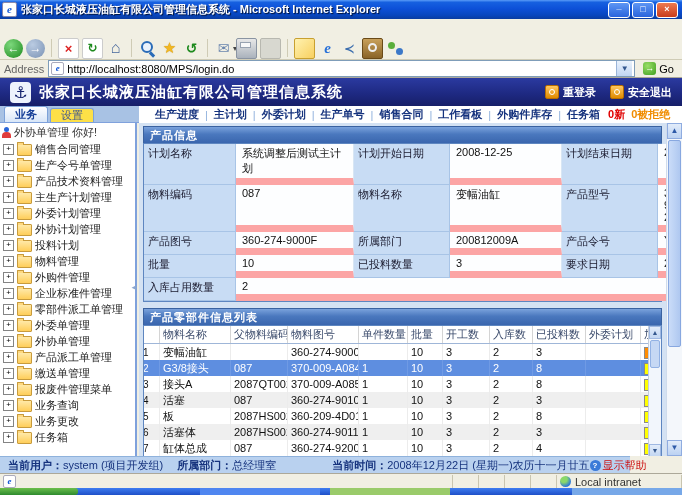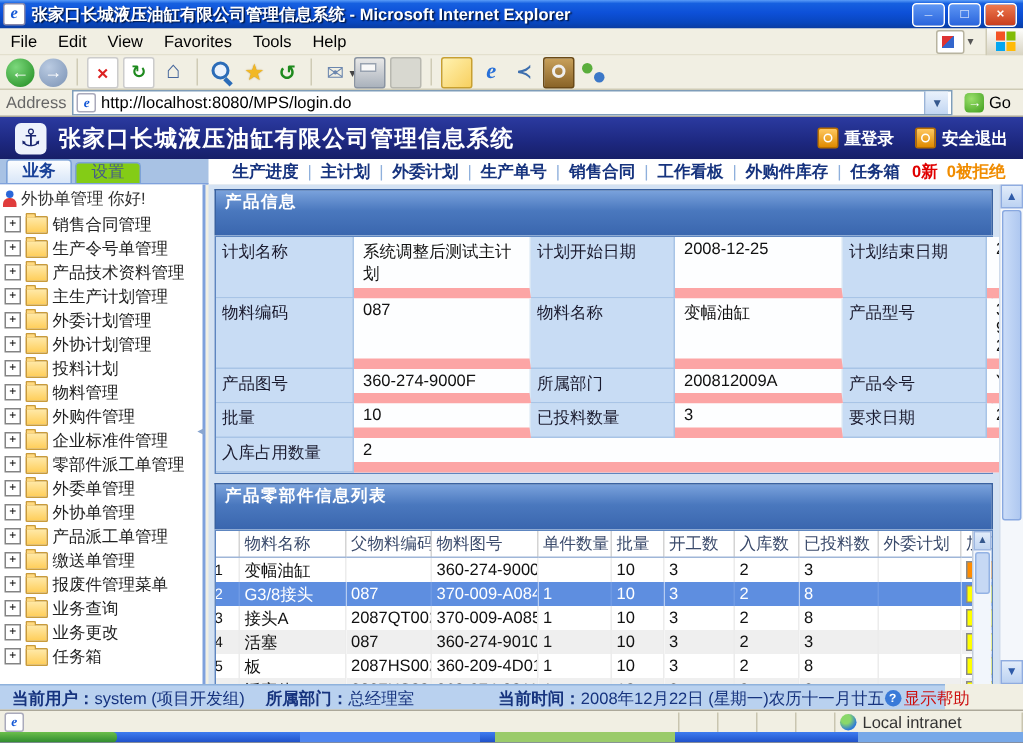--- a/index.html
+++ b/index.html
@@ -83,21 +83,21 @@
   .applogo{width:21px;height:21px;background:#EDF2FC;border-radius:4px;color:#17246E;font-size:16px;line-height:21px;text-align:center;margin-right:8px;}
   .apptitle{font-size:15px;font-weight:bold;letter-spacing:1px;flex:1;white-space:nowrap;}
   .hdr-action{display:flex;align-items:center;gap:4px;font-size:11px;font-weight:bold;margin-left:14px;color:#fff;}
   .hdr-ic{width:12px;height:12px;border-radius:2px;background:linear-gradient(180deg,#FFC860,#E08A00);border:1px solid #B86E00;position:relative;}
   .hdr-ic::before{content:"";position:absolute;left:3px;top:3px;width:4px;height:4px;border:1px solid #fff;border-radius:50%;}
   
   .tabrow{position:absolute;left:0;top:106px;width:682px;height:17px;background:#fff;display:flex;box-sizing:border-box;}
   .tabzone{width:139px;background:#A8C2E4;display:flex;align-items:flex-end;gap:2px;padding-left:4px;box-sizing:border-box;border-bottom:1px solid #7FA1DC;}
   .tab{padding:0 10px;border:1px solid #7DA2D8;border-bottom:none;border-radius:3px 3px 0 0;font-weight:bold;}
   .tab.active{background:linear-gradient(180deg,#FDFEFF,#D8E6F8);color:#174098;height:15px;line-height:15px;}
-  .tab.inactive{background:#84cc16;color:#44598C;height:13px;line-height:13px;font-weight:normal;}
+  .tab.inactive{background:#fde047;color:#44598C;height:13px;line-height:13px;font-weight:normal;}
   .navstrip{flex:1;display:flex;align-items:center;gap:6px;padding-left:16px;white-space:nowrap;overflow:hidden;}
   .nav-link{color:#16337E;font-weight:bold;text-decoration:none;}
   .navsep{color:#8FB0DC;}
   .badge-new{color:#E00000;font-weight:bold;margin-left:2px;}
   .badge-rej{color:#F08C00;font-weight:bold;}
   
   .content{position:absolute;left:0;top:123px;width:682px;height:333px;}
   .sidebar{position:absolute;left:0;top:0;width:137px;height:100%;background:#fff;border-right:2px solid #7FA1DC;box-sizing:border-box;overflow:hidden;}
   .greeting{display:flex;align-items:center;gap:3px;padding:2px 2px 1px 2px;color:#333;}
   .person{width:9px;height:11px;position:relative;flex:0 0 auto;}
@@ -105,21 +105,21 @@
   .person::after{content:"";position:absolute;left:0;top:5px;width:9px;height:6px;border-radius:4px 4px 0 0;background:#E03C3C;}
   .tree{list-style:none;margin:0;padding:0 0 0 3px;}
   .tree li{height:16px;display:flex;align-items:center;gap:3px;}
   .plusbox{width:9px;height:9px;border:1px solid #848484;background:#fff;font-size:8px;line-height:7px;text-align:center;color:#000;flex:0 0 auto;}
   .folder{width:13px;height:10px;background:linear-gradient(180deg,#FFE9A8,#FFCE5A);border:1px solid #C89B3C;border-radius:1px;position:relative;flex:0 0 auto;margin-top:2px;}
   .folder::before{content:"";position:absolute;top:-3px;left:-1px;width:5px;height:2px;background:#FFD980;border:1px solid #C89B3C;border-bottom:none;border-radius:1px 1px 0 0;}
   .tree-label{white-space:nowrap;color:#222;}
   .divider-arrow{position:absolute;left:130px;top:160px;color:#8AA6D0;font-size:8px;}
   .main{position:absolute;left:139px;top:0;width:527px;height:100%;background:#D4E2F3;box-sizing:border-box;padding:3px 4px;overflow:hidden;}
   .section{margin-bottom:6px;}
-  .sec-header{height:31px;line-height:17px;padding:0 6px;color:#fff;font-weight:bold;letter-spacing:1px;
+  .sec-header{height:17px;line-height:17px;padding:0 6px;color:#fff;font-weight:bold;letter-spacing:1px;
     background:linear-gradient(180deg,#7AA2DC 0%,#4A78BE 45%,#3A66AE 100%);border:1px solid #3A62A0;border-bottom:none;box-sizing:border-box;}
   
   .pi-wrap{border:1px solid #5E86C0;background:#fff;}
   .pi-grid{display:grid;grid-template-columns:92px 118px 96px 112px 96px 1fr;}
   .pi-label{background:#C8DCF4;border-bottom:1px solid #A8C4E6;border-right:1px solid #A8C4E6;padding:2px 4px;color:#1A1A2E;min-height:13px;}
   .pi-value{background:#FDFEFF;border-bottom:7px solid #fca5a5;border-right:1px solid #D8E6F4;padding:2px 6px;white-space:pre-line;color:#111;}
   
   .tblwrap{position:relative;border:1px solid #5E86C0;background:#fff;overflow:hidden;}
   table.grid{border-collapse:collapse;table-layout:fixed;font-size:11px;}
   table.grid th{height:17px;padding:0 3px;border-bottom:1px solid #9FB6D8;border-right:1px solid #D4D4D4;
@@ -189,40 +189,20 @@
   <div class="titlebar">
     <span class="ie-doc">e</span>
     <span class="titletext">张家口长城液压油缸有限公司管理信息系统 - Microsoft Internet Explorer</span>
     <span class="winbtns">
       <span class="wbtn min"></span>
       <span class="wbtn max"></span>
       <span class="wbtn close"></span>
     </span>
   </div>
 
-  <div class="menubar">
-    <span class="menu-items" id="menu-items">
-        <span class="menu-item">File</span>
-        <span class="menu-item">Edit</span>
-        <span class="menu-item">View</span>
-        <span class="menu-item">Favorites</span>
-        <span class="menu-item">Tools</span>
-        <span class="menu-item">Help</span>
-      </span>
-    <span class="menu-extra"></span>
-    <span class="menu-caret">▾</span>
-    <span class="winlogo">
-        <i>
-          <b></b>
-          <b></b>
-          <b></b>
-          <b></b>
-        </i>
-      </span>
-  </div>
 
   <div class="toolbar" id="tb">
       <span class="tbicon tb-back"></span>
       <span class="tbicon tb-forward"></span>
       <span class="tbsep"></span>
       <span class="tbicon tb-stop"></span>
       <span class="tbicon tb-refresh"></span>
       <span class="tbicon tb-home"></span>
       <span class="tbsep"></span>
       <span class="tbicon tb-search"></span>

